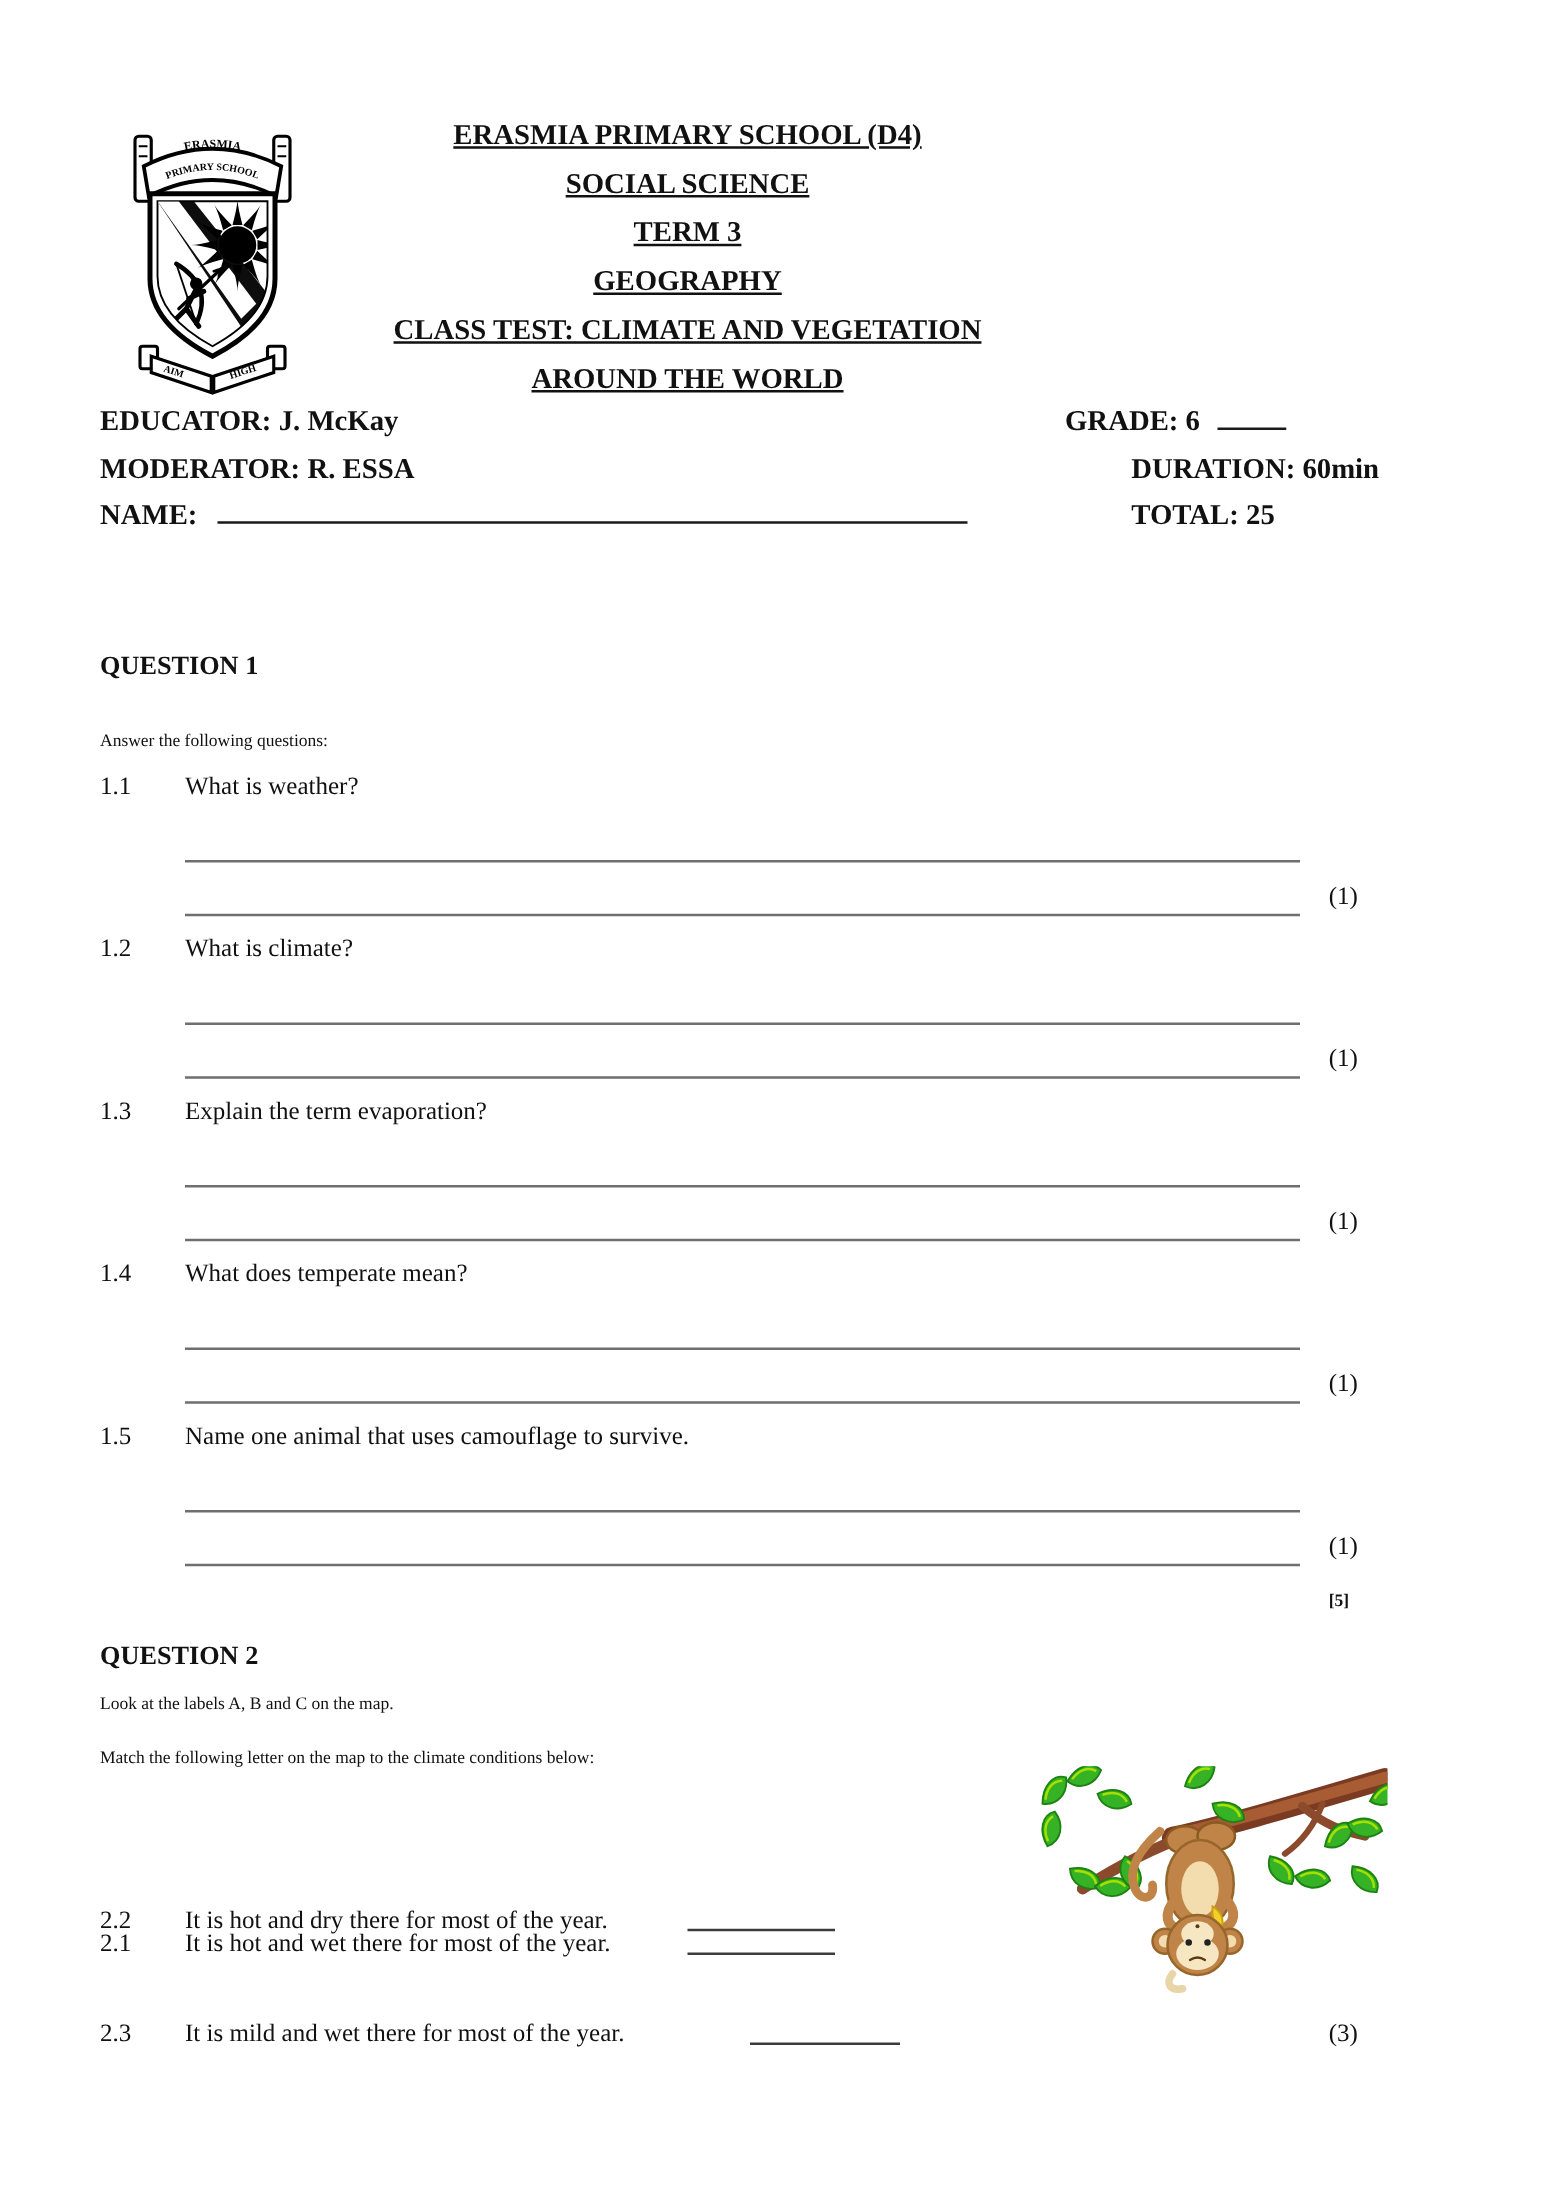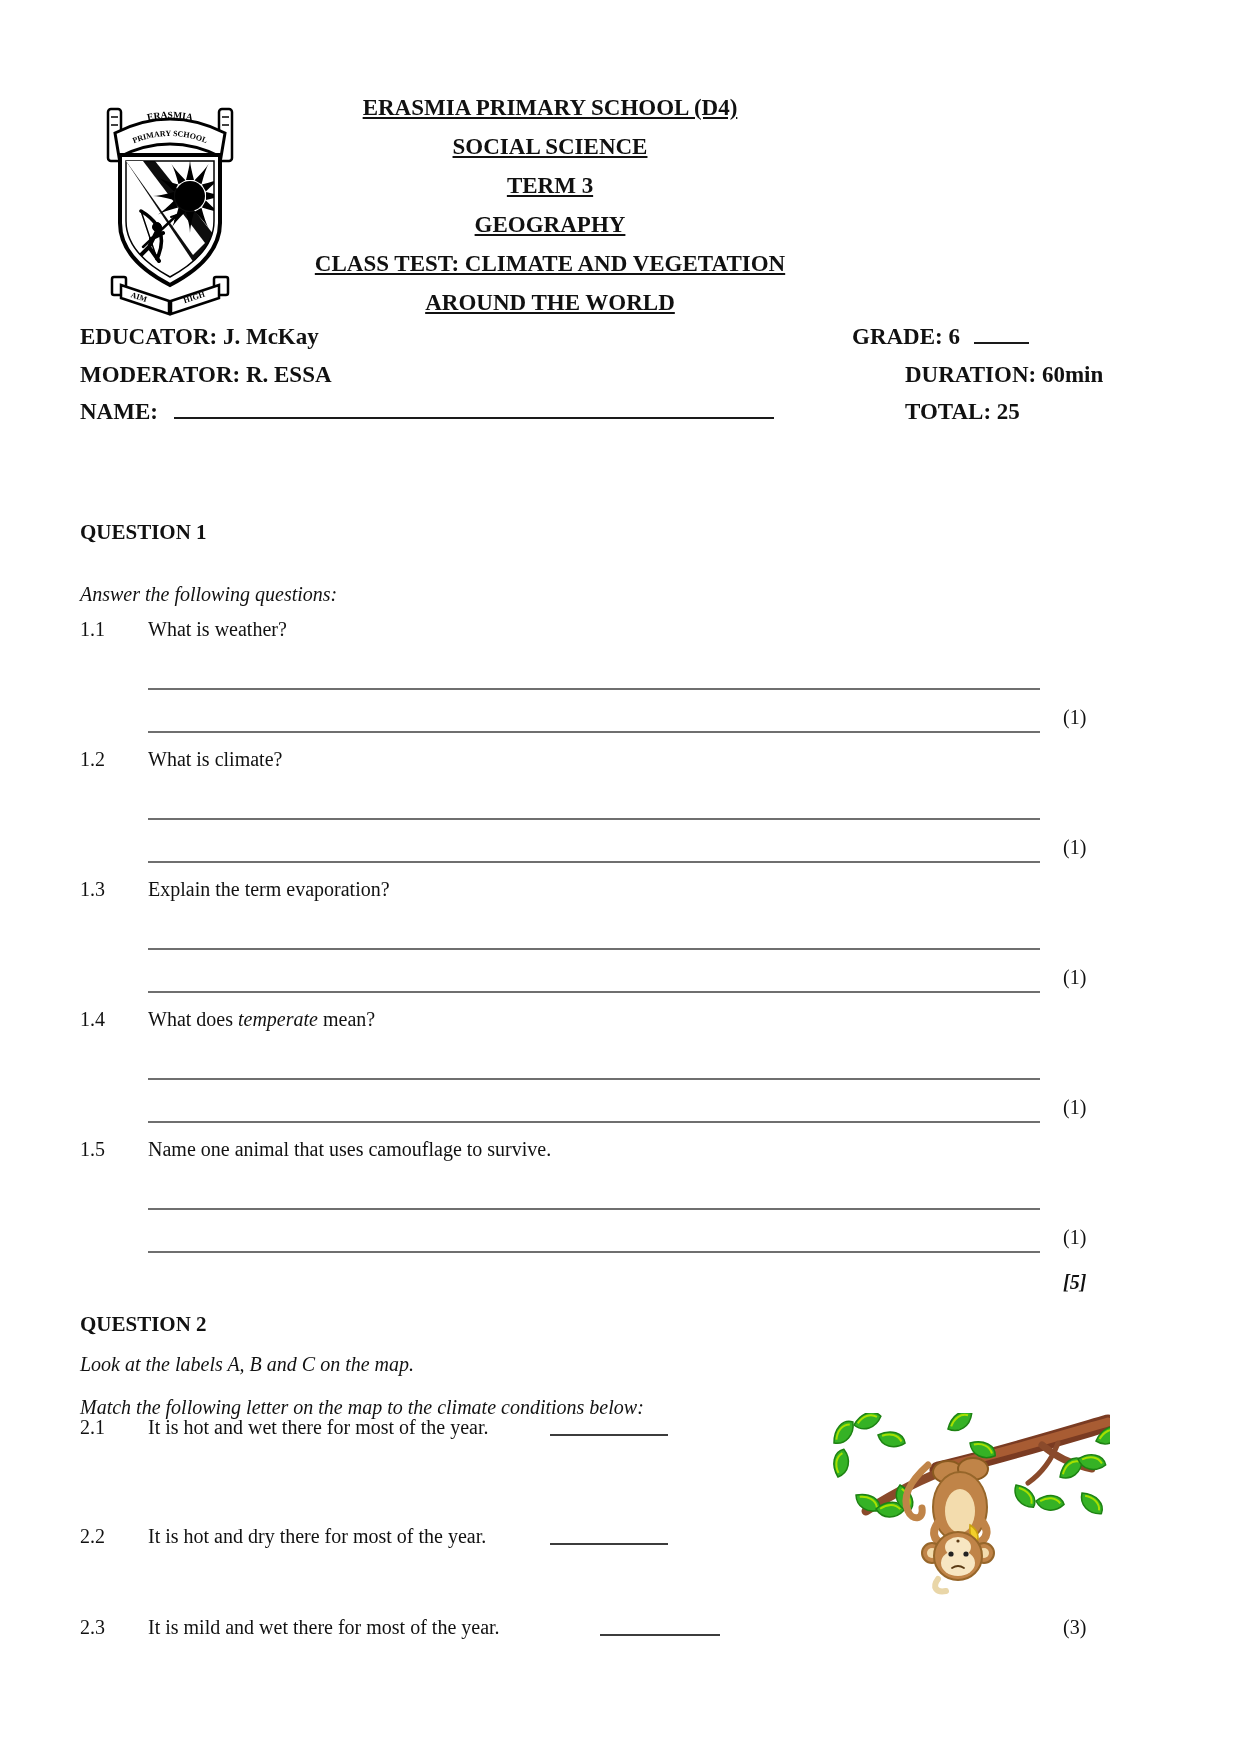--- a/index.html
+++ b/index.html
@@ -9,29 +9,29 @@
     overflow:hidden;
   }
   .abs { position:absolute; }
   
   .title-block { left:0; top:88px; width:1100px; text-align:center; }
   .title-line { font-weight:bold; font-size:23px; line-height:39px; white-space:pre;text-decoration:underline; }
   .info-line { font-weight:bold; font-size:23px; line-height:30px; white-space:nowrap; }
   .blank { display:inline-block; border-bottom:2.5px solid #1a1a1a; height:20px; vertical-align:baseline; }
   
   .qtitle { font-weight:bold; font-size:21px; line-height:28px; }
-  .bodytext { font-size:20px; line-height:28px;font-style:italic; }
+  .bodytext { font-size:14px; line-height:28px; }
   .qitem { width:1085px; }
   .qnum { position:absolute; left:0; top:0; font-size:20px; }
   .qtext { position:absolute; left:68px; top:0; font-size:20px; white-space:nowrap; }
   .rule { position:absolute; left:68px; width:892px; height:0; border-bottom:2px solid #6f6f6f; }
   .mark { position:absolute; left:983px; font-size:20px; }
   .mark-bold { font-weight:bold; }
   .mrow-blank { position:absolute; top:18px; border-bottom:2px solid #3c3c3c; height:0; }
-  .it { font-style:italic; }
+  .it { }
 </style>
 </head>
 <body>
 
 <svg class="abs" style="left:85px; top:93px;" width="170" height="225" viewBox="0 0 170 225">
   <defs>
     <path id="arc1" d="M38 36 Q85 14 132 36"></path>
     <path id="arc2" d="M40 54 Q85 32 130 54"></path>
     <clipPath id="shieldclip">
       <path d="M41 68 L129 68 L129 128 Q129 160 85 184 Q41 160 41 128 Z"></path>
@@ -179,21 +179,21 @@
   <div class="rule" style="top:113px;"></div>
   <span class="mark" style="top:88px;">(1)</span>
 </div>
 
 <div class="abs bodytext mark-bold" style="left:1063px; top:1268px;">[5]</div>
 
 <div class="abs qtitle" style="left:80px; top:1310px;">QUESTION 2</div>
 <div class="abs bodytext" style="left:80px; top:1350px;">Look at the labels A, B and C on the map.</div>
 <div class="abs bodytext" style="left:80px; top:1393px;">Match the following letter on the map to the climate conditions below:</div>
 
-<div class="abs qitem" style="left:80px; top:1416px; height:30px;">
+<div class="abs qitem" style="left:80px; top:1544px; height:30px;">
   <span class="qnum">2.1</span>
   <span class="qtext">It is hot and wet there for most of the year.</span>
   <div class="mrow-blank" style="left:470px; width:118px;"></div>
 </div>
 <div class="abs qitem" style="left:80px; top:1525px; height:30px;">
   <span class="qnum">2.2</span>
   <span class="qtext">It is hot and dry there for most of the year.</span>
   <div class="mrow-blank" style="left:470px; width:118px;"></div>
 </div>
 <div class="abs qitem" style="left:80px; top:1568px; height:30px;margin-top:48px;">

